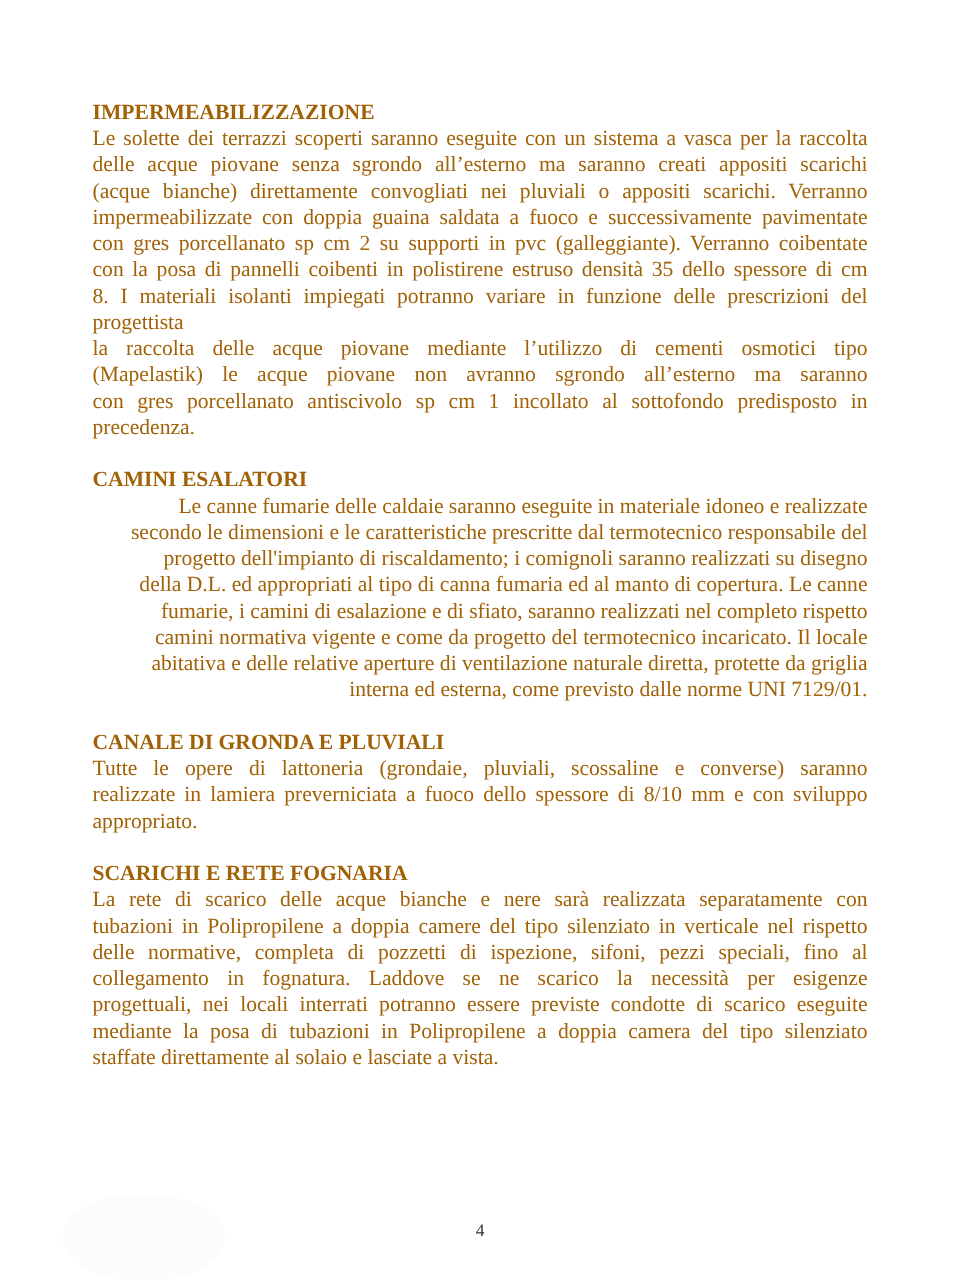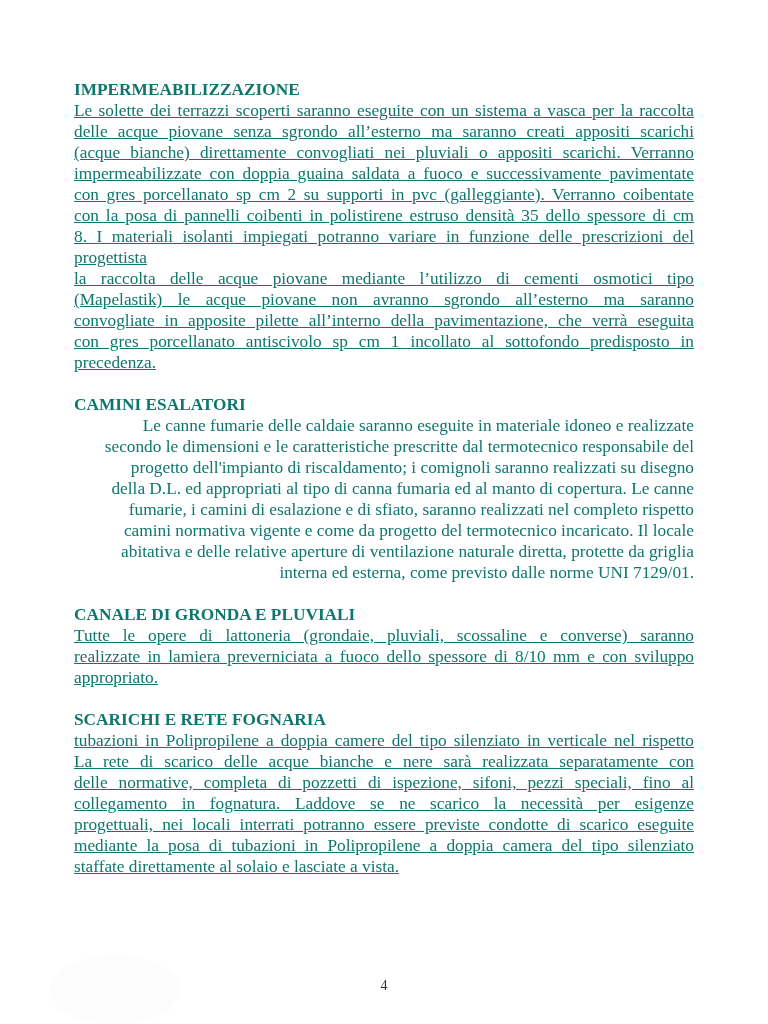--- a/index.html
+++ b/index.html
@@ -1,25 +1,25 @@
 <!DOCTYPE html>
 <html><head>
 <meta charset="utf-8">
 <style>
   html, body { margin: 0; padding: 0; background: #ffffff; }
   body { width: 768px; height: 1024px; position: relative; overflow: hidden; }
   .page {
     position: absolute; left: 74px; top: 79px; width: 620px;
     font-family: "Liberation Serif", "DejaVu Serif", serif;
-    font-size: 17.3px; line-height: 21px; color: #0f766e;
+    font-size: 17.3px; line-height: 21px; color: #a16207;
   }
   .heading { font-weight: bold; margin: 0; font-size: 17.3px; line-height: 21px; }
   .section { margin-bottom: 21px; }
   .line { display: block; white-space: nowrap; }
-  .just .line { text-align: justify; text-align-last: justify; white-space: normal; text-decoration: underline; }
+  .just .line { text-align: justify; text-align-last: justify; white-space: normal; }
   .just .line.last { text-align-last: left; }
   .left .line { text-align: right; }
   .page-number {
     position: absolute; top: 978px; left: 0; width: 768px; text-align: center;
     font-family: "Liberation Serif", "DejaVu Serif", serif; font-size: 14px; color: #333;
   }
   .smudge {
     position: absolute; left: 50px; top: 955px; width: 130px; height: 70px;
     border-radius: 50%; background: #fcfcfc;
   }
@@ -36,21 +36,20 @@
     <span class="line">Le solette dei terrazzi scoperti saranno eseguite con un sistema a vasca per la raccolta</span>
     <span class="line">delle acque piovane senza sgrondo all’esterno ma saranno creati appositi scarichi</span>
     <span class="line">(acque bianche) direttamente convogliati nei pluviali o appositi scarichi. Verranno</span>
     <span class="line">impermeabilizzate con doppia guaina saldata a fuoco e successivamente pavimentate</span>
     <span class="line">con gres porcellanato sp cm 2 su supporti in pvc (galleggiante). Verranno coibentate</span>
     <span class="line">con la posa di pannelli coibenti in polistirene estruso densità 35 dello spessore di cm</span>
     <span class="line">8. I materiali isolanti impiegati potranno variare in funzione delle prescrizioni del</span>
     <span class="line last">progettista</span>
     <span class="line">la raccolta delle acque piovane mediante l’utilizzo di cementi osmotici tipo</span>
     <span class="line">(Mapelastik) le acque piovane non avranno sgrondo all’esterno ma saranno</span>
-    <span class="line">convogliate in apposite pilette all’interno della pavimentazione, che verrà eseguita</span>
     <span class="line">con gres porcellanato antiscivolo sp cm 1 incollato al sottofondo predisposto in</span>
     <span class="line last">precedenza.</span>
   </div>
 
   <div class="section left">
     <div class="heading">CAMINI ESALATORI</div>
     <span class="line">Le canne fumarie delle caldaie saranno eseguite in materiale idoneo e realizzate</span>
     <span class="line">secondo le dimensioni e le caratteristiche prescritte dal termotecnico responsabile del</span>
     <span class="line">progetto dell'impianto di riscaldamento; i comignoli saranno realizzati su disegno</span>
     <span class="line">della D.L. ed appropriati al tipo di canna fumaria ed al manto di copertura. Le canne</span>
@@ -62,22 +61,22 @@
 
   <div class="section just">
     <div class="heading">CANALE DI GRONDA E PLUVIALI</div>
     <span class="line">Tutte le opere di lattoneria (grondaie, pluviali, scossaline e converse) saranno</span>
     <span class="line">realizzate in lamiera preverniciata a fuoco dello spessore di 8/10 mm e con sviluppo</span>
     <span class="line last">appropriato.</span>
   </div>
 
   <div class="section just">
     <div class="heading">SCARICHI E RETE FOGNARIA</div>
+    <span class="line">La rete di scarico delle acque bianche e nere sarà realizzata separatamente con</span>
     <span class="line">tubazioni in Polipropilene a doppia camere del tipo silenziato in verticale nel rispetto</span>
-    <span class="line">La rete di scarico delle acque bianche e nere sarà realizzata separatamente con</span>
     <span class="line">delle normative, completa di pozzetti di ispezione, sifoni, pezzi speciali, fino al</span>
     <span class="line">collegamento in fognatura. Laddove se ne scarico la necessità per esigenze</span>
     <span class="line">progettuali, nei locali interrati potranno essere previste condotte di scarico eseguite</span>
     <span class="line">mediante la posa di tubazioni in Polipropilene a doppia camera del tipo silenziato</span>
     <span class="line last">staffate direttamente al solaio e lasciate a vista.</span>
   </div>
 
 </div>
 
 <div class="page-number">4</div>

